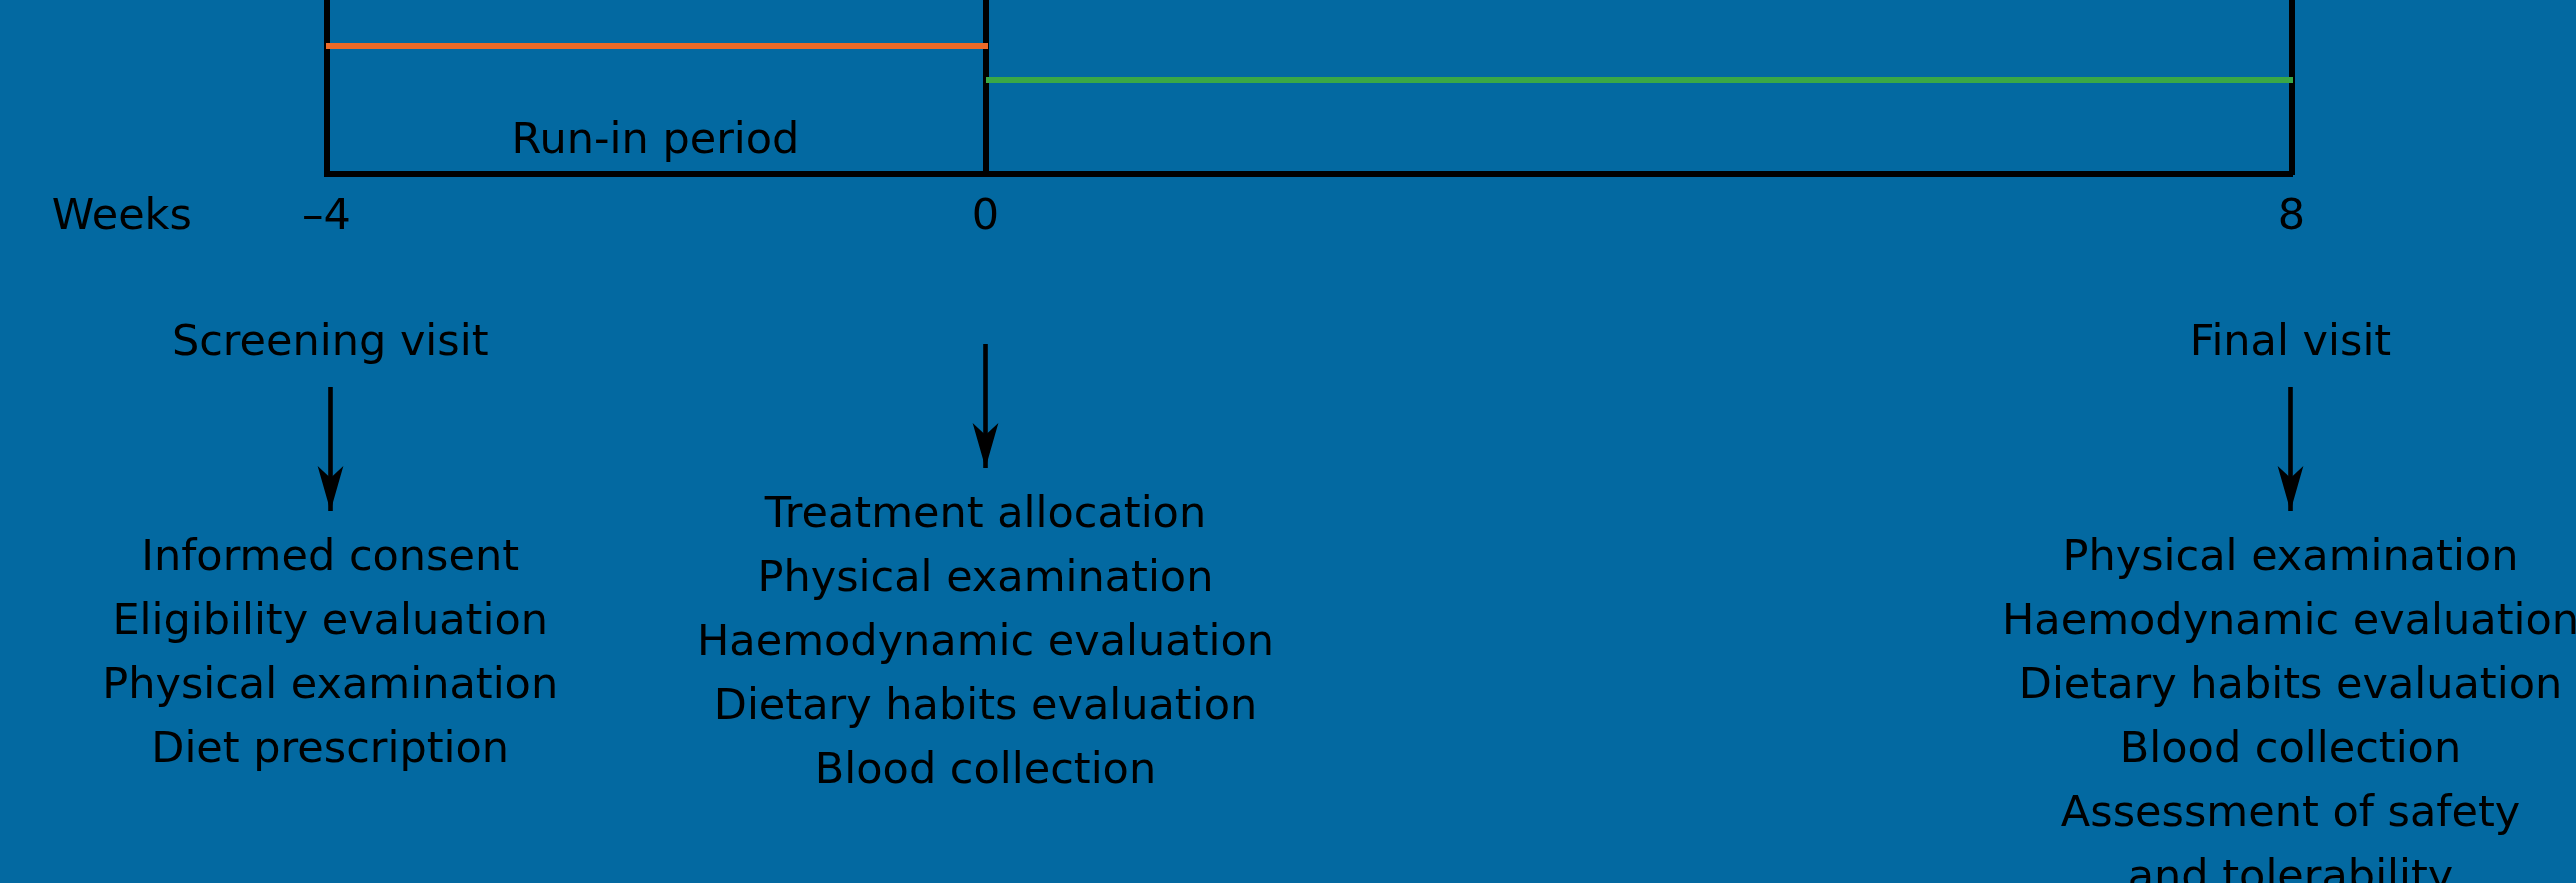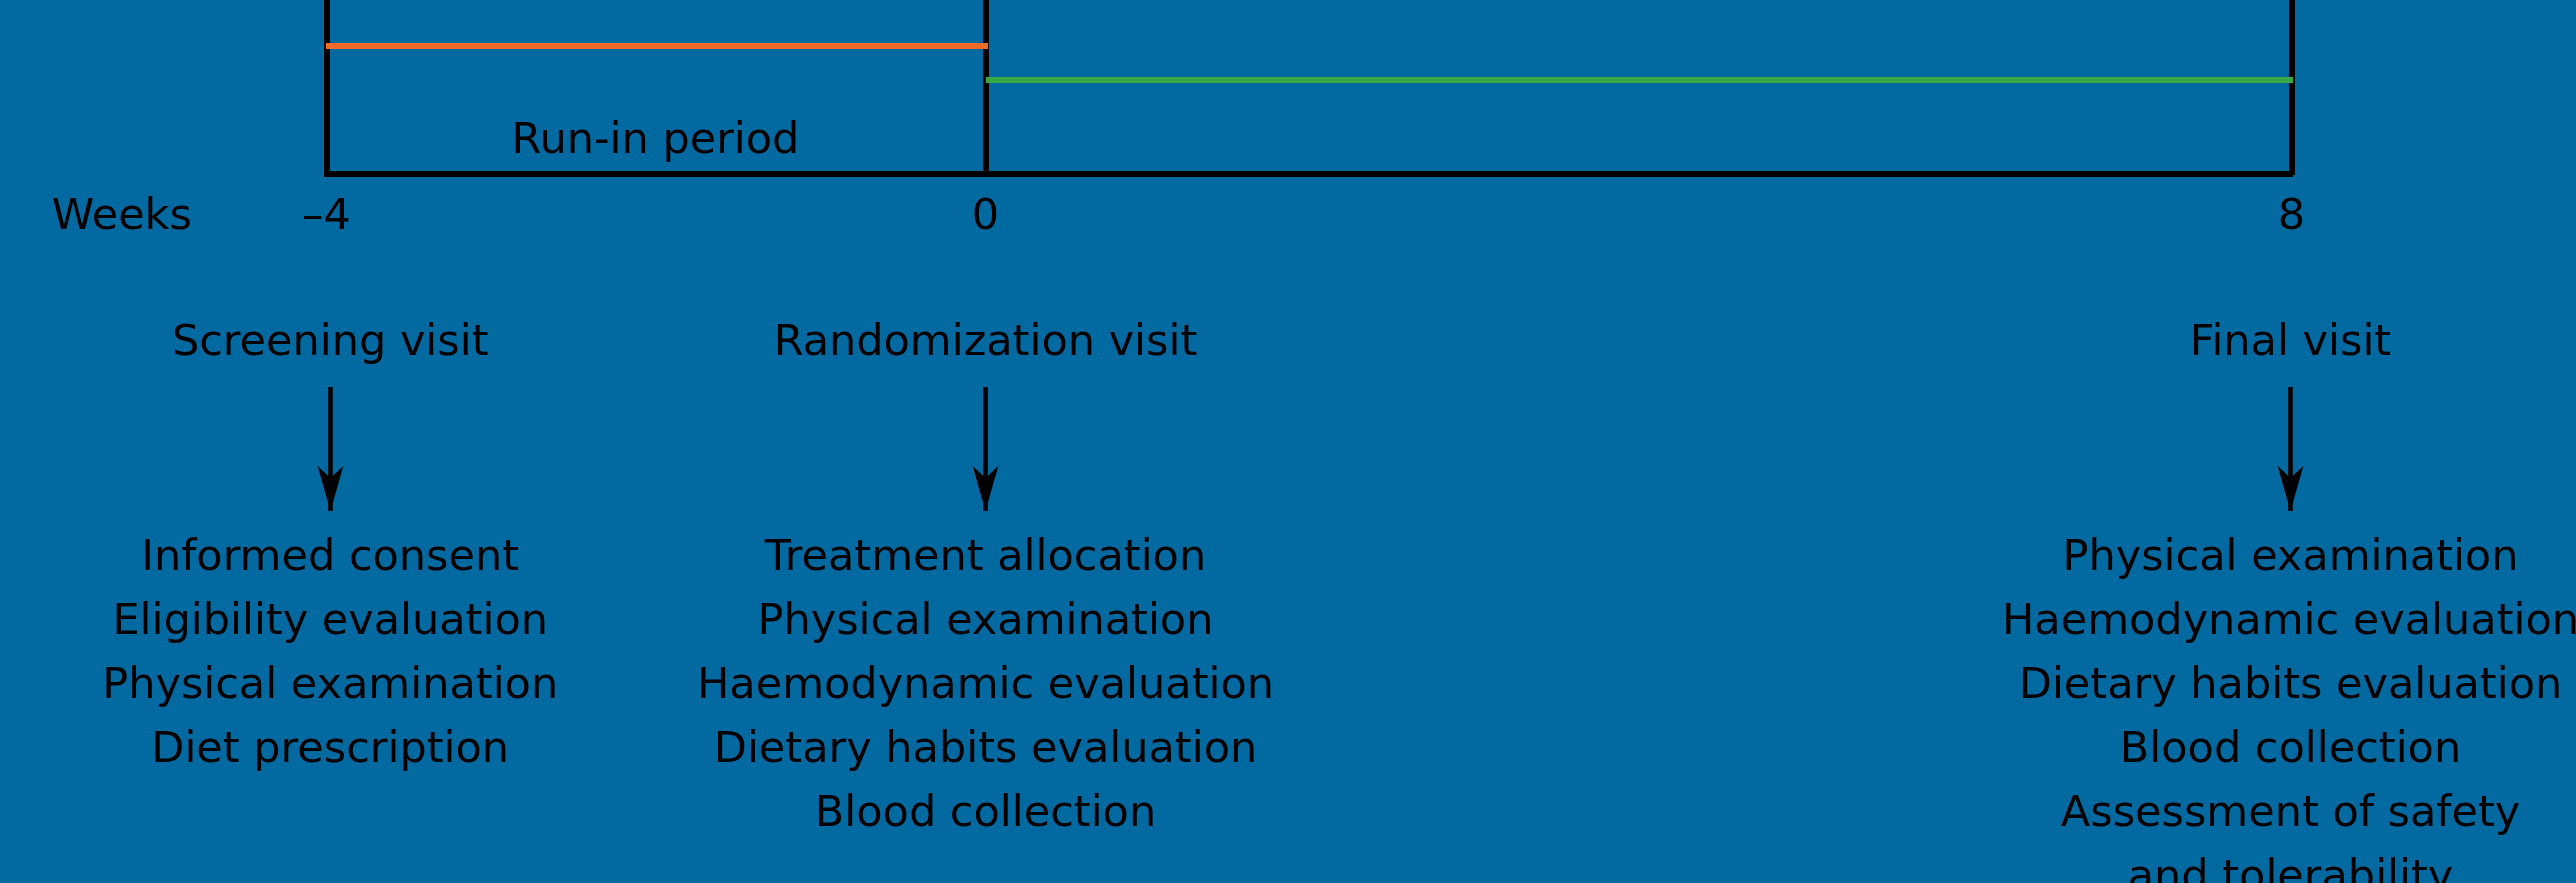--- a/index.html
+++ b/index.html
@@ -153,21 +153,20 @@
     </svg>
     <div class="visit-items">
       <span class="item">Informed consent</span>
       <span class="item">Eligibility evaluation</span>
       <span class="item">Physical examination</span>
       <span class="item">Diet prescription</span>
     </div>
   </div>
 
   <div class="visit-col col-randomization">
-    <div class="visit-title">Randomization visit</div>
     <svg class="visit-arrow" viewBox="0 0 40 135">
       <path d="M20 0 L20 135 Z" stroke="#000" stroke-width="5" fill="none"></path>
       <path d="M20 135 L6 86 L20 99 L34 86 Z" fill="#000"></path>
     </svg>
     <div class="visit-items">
       <span class="item">Treatment allocation</span>
       <span class="item">Physical examination</span>
       <span class="item">Haemodynamic evaluation</span>
       <span class="item">Dietary habits evaluation</span>
       <span class="item">Blood collection</span>

